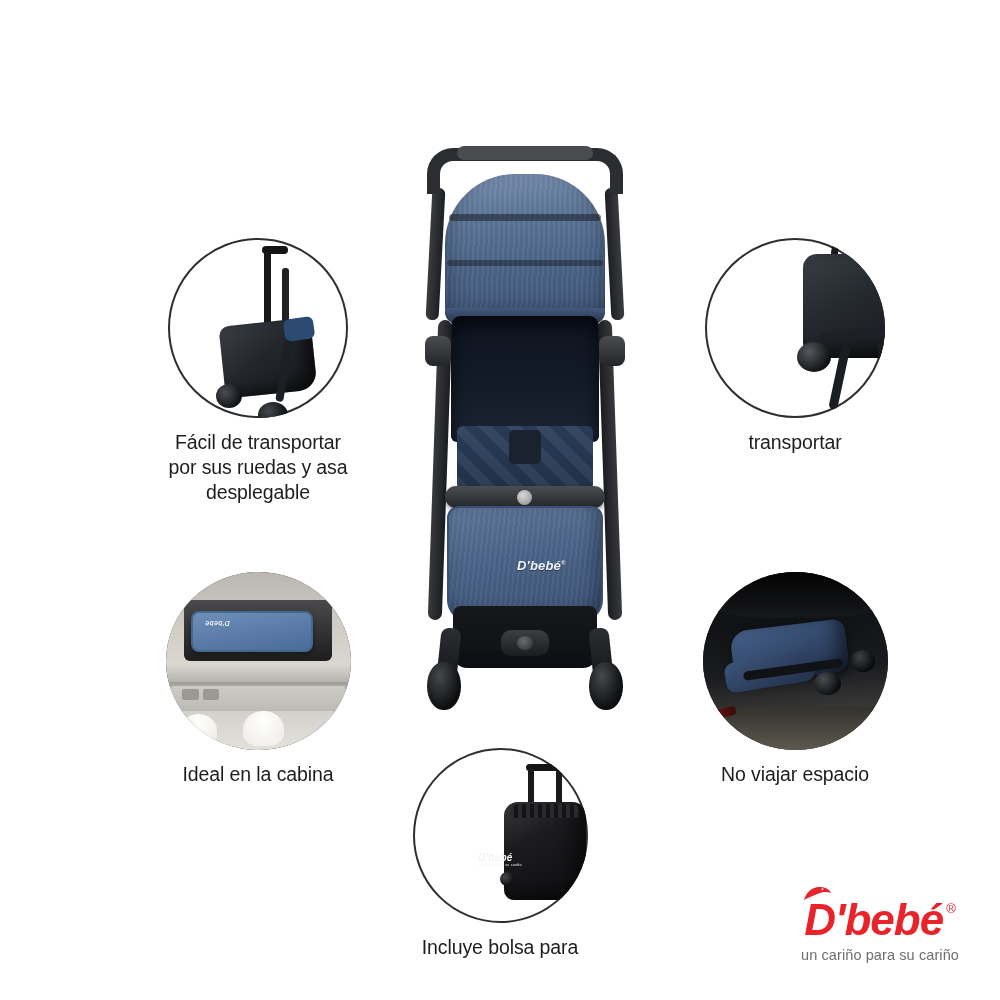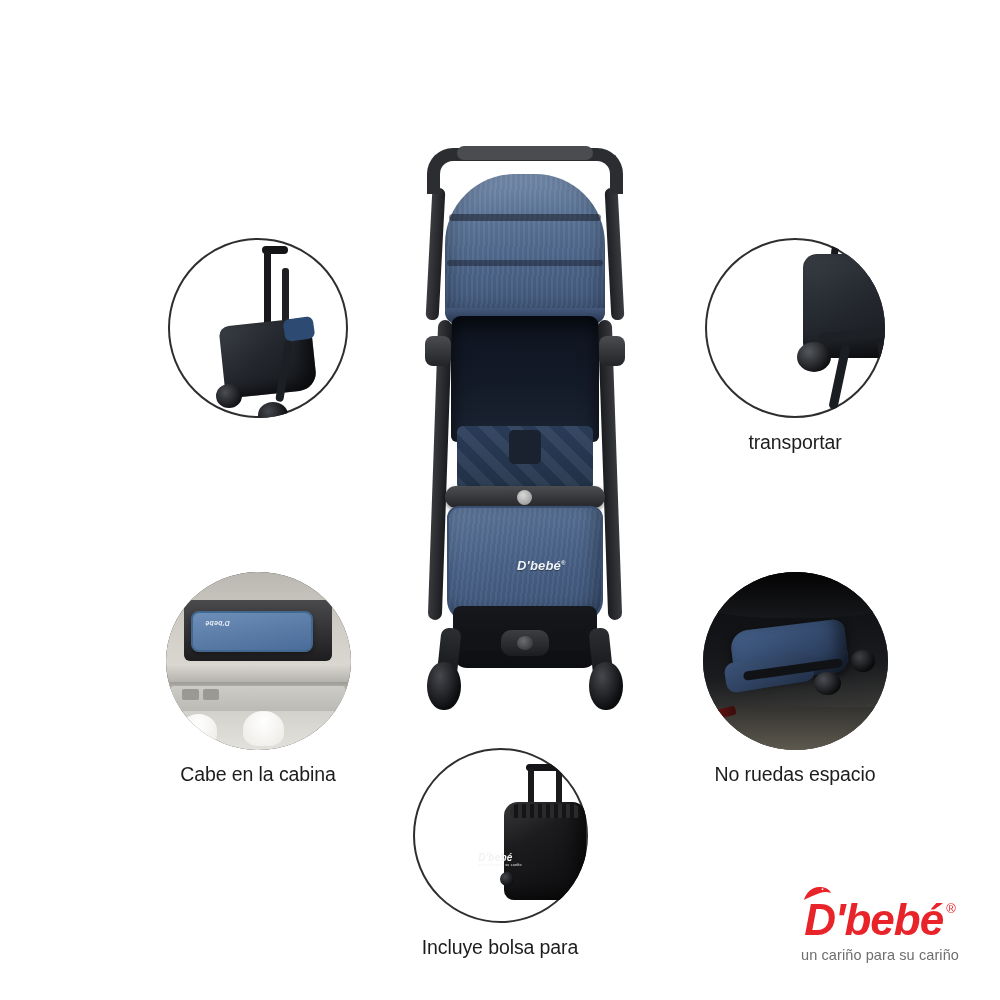--- a/index.html
+++ b/index.html
@@ -474,20 +474,25 @@
           <div class="t-handle-bar"></div>
           <div class="t-handle-bar2"></div>
           <div class="t-body"></div>
           <div class="t-body-blue"></div>
           <div class="t-frame-a"></div>
           <div class="t-wheel-l"></div>
           <div class="t-wheel-b"></div>
         </div>
       </div>
     </div>
+  </div>
+  <div class="caption">
+    <span>Fácil de transportar</span>
+    <span>por sus ruedas y asa</span>
+    <span>desplegable</span>
   </div>
 </div>
 
 <div class="feature" id="feature-portfolio">
   <div class="circle">
     <div class="circle-clip">
       <div class="photo">
         <div class="portfolio-art">
           <div class="p-frame-top"></div>
           <div class="p-blue"></div>
@@ -518,42 +523,42 @@
         <div class="cabin-shelf"></div>
         <div class="cabin-panel"></div>
         <div class="cabin-vent v1"></div>
         <div class="cabin-vent v2"></div>
         <div class="cabin-light l1"></div>
         <div class="cabin-light l2"></div>
       </div>
     </div>
   </div>
   <div class="caption">
-    <span>Cabe en la cabina</span>
+    <span>Ideal en la cabina</span>
   </div>
 </div>
 
 <div class="feature" id="feature-trunk">
   <div class="circle">
     <div class="circle-clip">
       <div class="photo">
         <div class="trunk-bg"></div>
         <div class="trunk-lid"></div>
         <div class="trunk-floor"></div>
         <div class="trunk-wheel2"></div>
         <div class="trunk-stroller"></div>
         <div class="trunk-stroller2"></div>
         <div class="trunk-frame"></div>
         <div class="trunk-wheel"></div>
         <div class="trunk-redlight"></div>
       </div>
     </div>
   </div>
   <div class="caption">
-    <span>No ruedas espacio</span>
+    <span>No viajar espacio</span>
   </div>
 </div>
 
 <div class="feature" id="feature-bag">
   <div class="circle">
     <div class="circle-clip">
       <div class="photo">
         <div class="bag-art">
           <div class="bag-handle-top"></div>
           <div class="bag-handle-l"></div>

